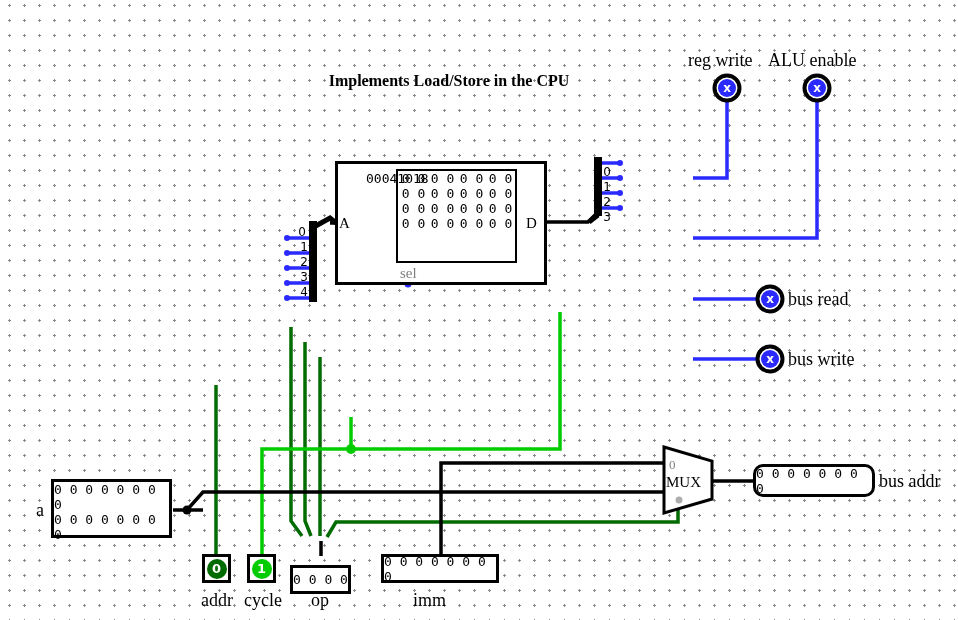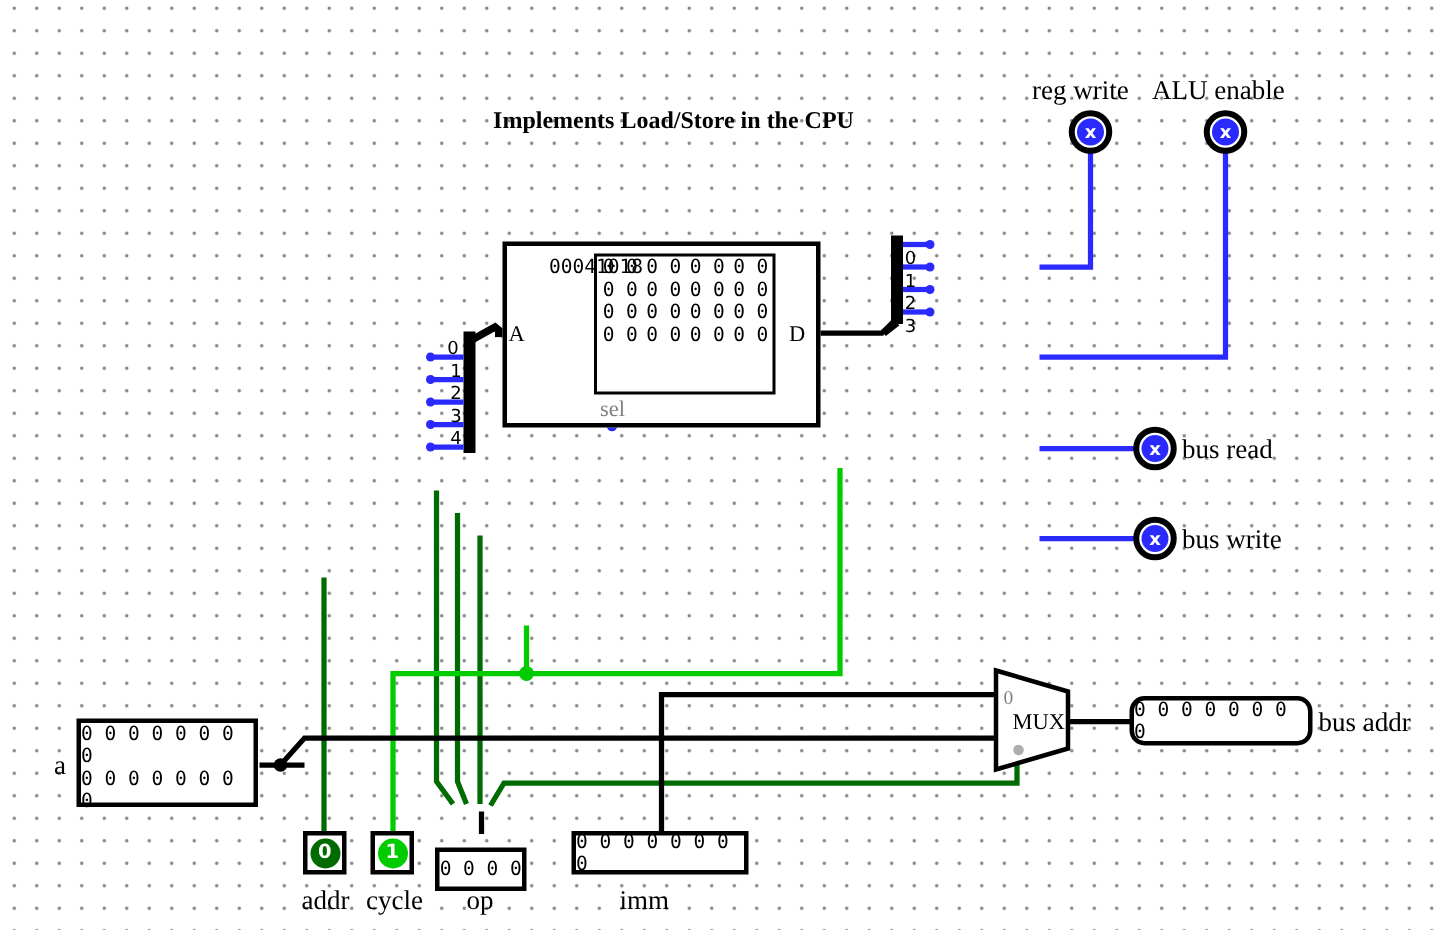--- a/index.html
+++ b/index.html
@@ -154,21 +154,21 @@
   <div class="bit" style="left:297px;top:255px;">2</div>
   <div class="bit" style="left:297px;top:270px;">3</div>
   <div class="bit" style="left:297px;top:285px;">4</div>
 
   <div class="bit" style="left:600px;top:165px;">0</div>
   <div class="bit" style="left:600px;top:180px;">1</div>
   <div class="bit" style="left:600px;top:195px;">2</div>
   <div class="bit" style="left:600px;top:210px;">3</div>
 
   <div class="txt gray" style="left:669px;top:458px;font-size:13px;">0</div>
-  <div class="txt lbl-sm" style="left:666px;top:474px;width:44px;text-align:right;">MUX</div>
+  <div class="txt lbl-sm" style="left:666px;top:474px;width:44px;text-align:left;">MUX</div>
 
   <div class="txt lbl" style="left:688px;top:50px;">reg write</div>
   <div class="txt lbl" style="left:768px;top:50px;">ALU enable</div>
   <div class="xval" style="left:717px;top:78px;">x</div>
   <div class="xval" style="left:807px;top:78px;">x</div>
 
   <div class="txt lbl" style="left:788px;top:289px;">bus read</div>
   <div class="txt lbl" style="left:788px;top:349px;">bus write</div>
   <div class="xval" style="left:760px;top:289px;">x</div>
   <div class="xval" style="left:760px;top:349px;">x</div>

